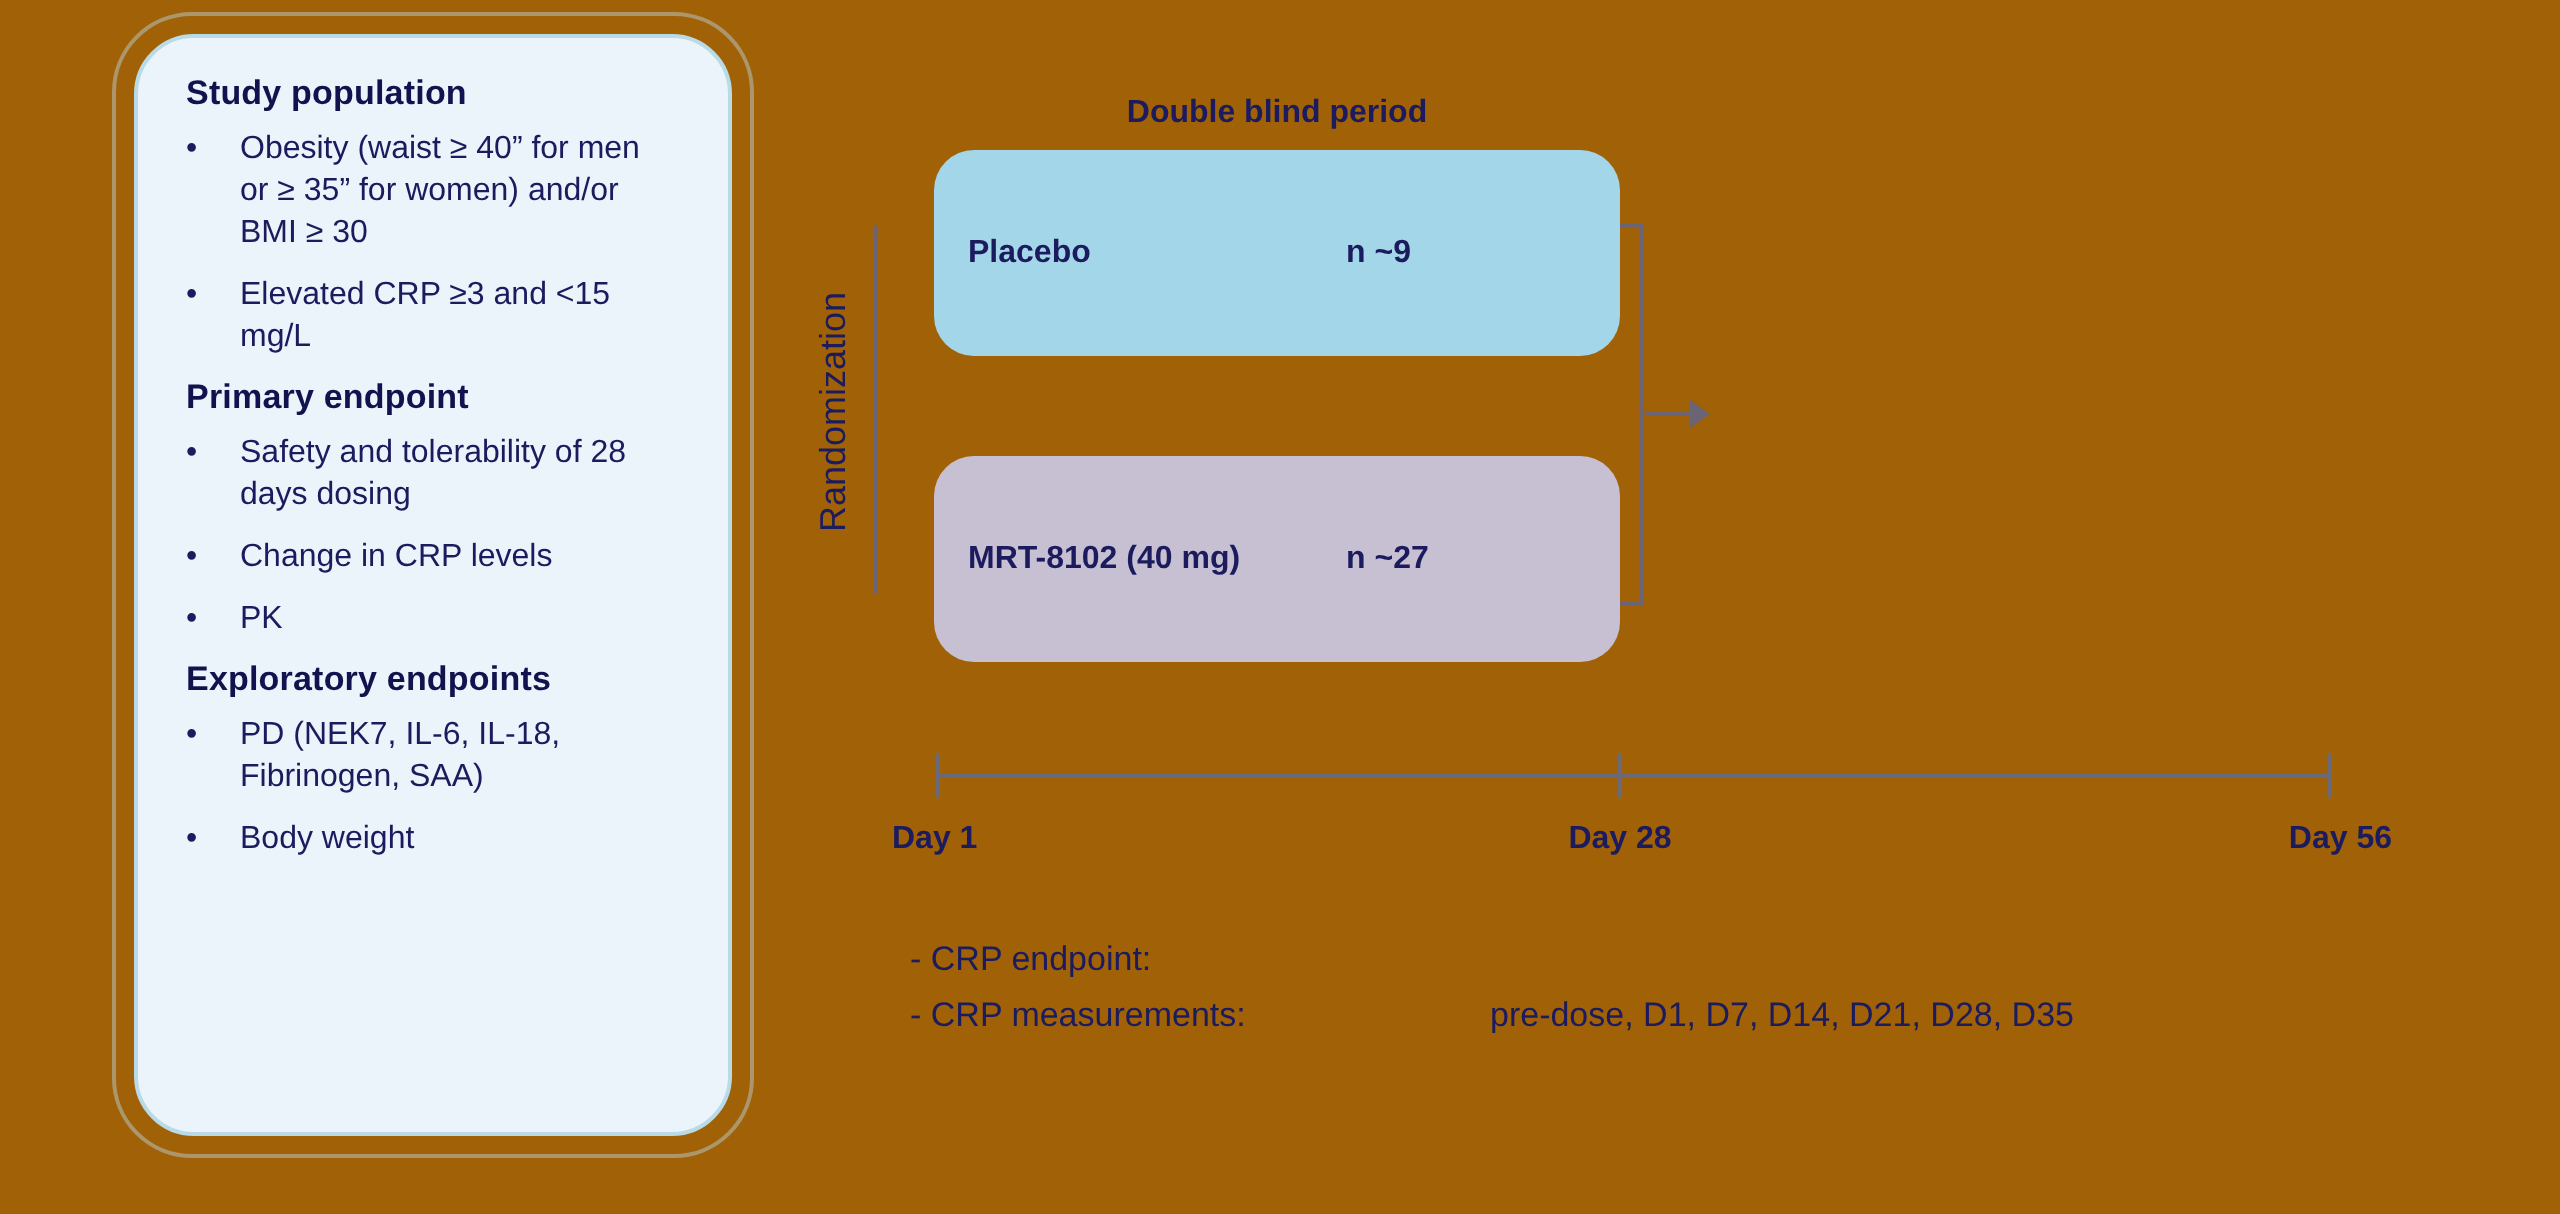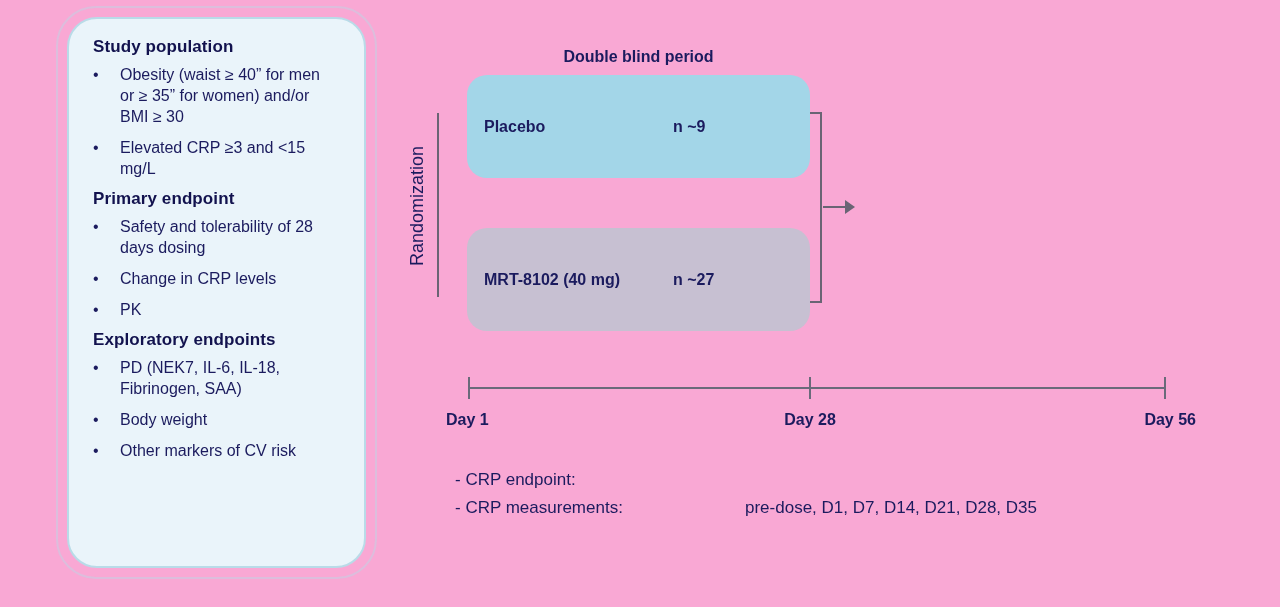--- a/index.html
+++ b/index.html
@@ -1,18 +1,18 @@
 <!DOCTYPE html>
 <html><head>
 <meta charset="utf-8">
 <style>
   html,body { margin:0; padding:0; background:#ffffff; }
   #canvas {
     position:relative; width:1280px; height:607px; overflow:hidden;
-    background:#f9a8d4;
+    background:#a16207;
     font-family:"Liberation Sans","DejaVu Sans",sans-serif;
     color:#1b1b5e;
   }
   .abs { position:absolute; }
 
   
   .panel {
     left:67px; top:17px; width:299px; height:551px; box-sizing:border-box;
     background:#eaf4fa; border:2px solid #b9dbe8; border-radius:30px;
     padding:18px 18px 0 24px;
@@ -102,23 +102,20 @@
       <span class="bullet-text">PK</span>
     </div>
 
     <div class="sec-heading">Exploratory endpoints</div>
     <div class="bullet">
       <span class="bullet-text">PD (NEK7, IL-6, IL-18, Fibrinogen, SAA)</span>
     </div>
     <div class="bullet">
       <span class="bullet-text">Body weight</span>
     </div>
-    <div class="bullet">
-      <span class="bullet-text">Other markers of CV risk</span>
-    </div>
   </div>
 
   <div class="abs dbp-title">Double blind period</div>
 
   <div class="abs rand-label">Randomization</div>
   <div class="abs rand-line"></div>
 
   <div class="abs arm-box arm-placebo" style="background-color: rgb(163, 214, 232);">
     <span class="arm-name">Placebo</span>
     <span class="arm-n">n ~9</span>

